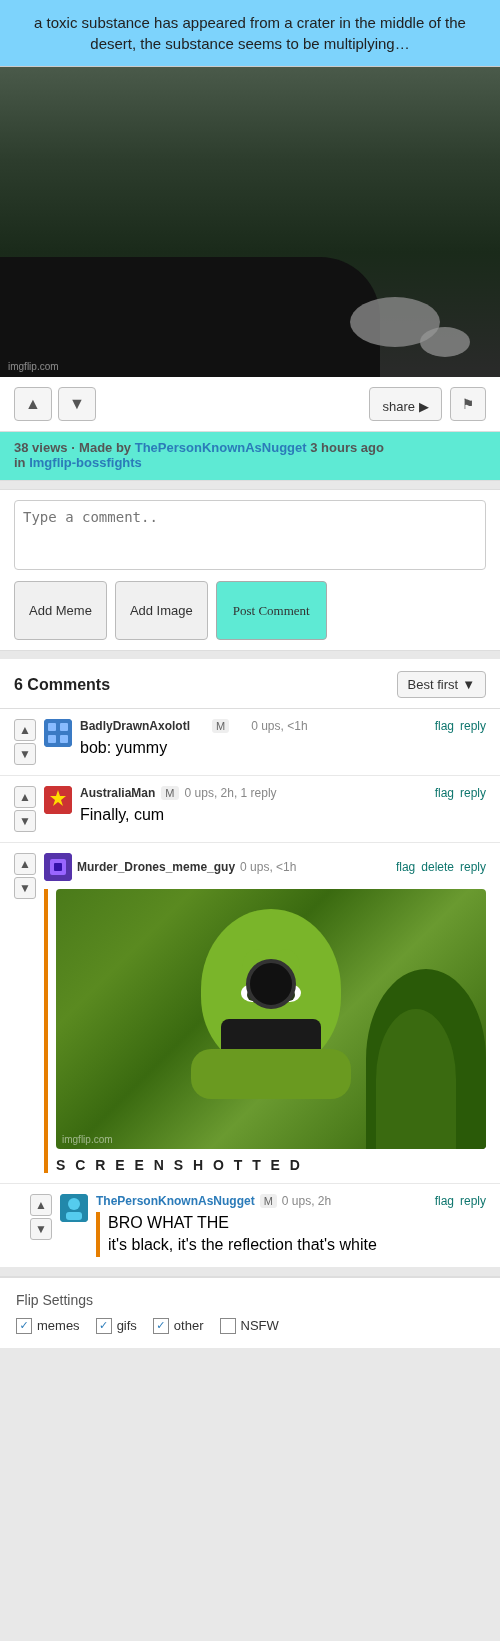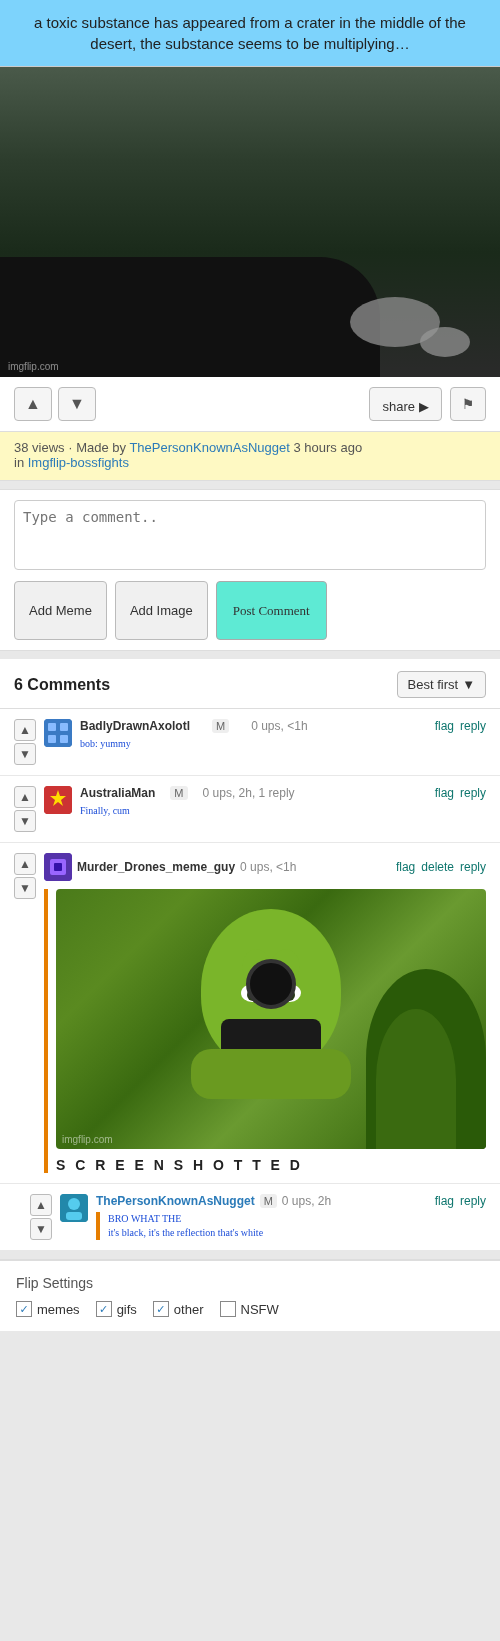--- a/index.html
+++ b/index.html
@@ -120,25 +120,26 @@
       cursor: pointer;
       display: flex;
       align-items: center;
       justify-content: center;
       font-size: 14px;
       color: #555;
     }
 
     
     .meta-info {
-      background: #fef9c3;
+      background: #5eead4;
       padding: 8px 14px 10px;
       font-size: 13px;
       color: #555;
       border-bottom: 1px solid #ddd;
+      font-weight: bold;
     }
     .meta-info a { color: #2b7bb9; text-decoration: none; }
 
     
     .comment-box-section {
       background: #fff;
       margin-top: 8px;
       padding: 10px 14px;
       border-top: 1px solid #ddd;
       border-bottom: 1px solid #ddd;
@@ -266,24 +267,23 @@
       font-size: 12px;
       color: #2b7bb9;
       display: flex;
       gap: 6px;
     }
     .comment-actions span {
       cursor: pointer;
       color: #0f766e;
     }
     .comment-text {
-      font-size: 10px;
-      color: #1d4ed8;
+      font-size: 16px;
+      color: #000000;
       line-height: 1.4;
-      font-family: Liberation Serif, serif;
     }
 
     
     .shrek-image {
       width: 100%;
       height: 260px;
       background: linear-gradient(135deg, #4a7a1a 0%, #5a8a20 20%, #3a6a10 40%, #6a9a30 60%, #4a7a1a 80%, #2a4a0a 100%);
       border-radius: 4px;
       position: relative;
       overflow: hidden;
@@ -583,21 +583,21 @@
     <button class="small-vote-btn">▼</button>
   </div>
   <div class="avatar avatar-australia">
     <svg width="28" height="28" viewBox="0 0 28 28" xmlns="http://www.w3.org/2000/svg">
       <rect width="28" height="28" rx="4" fill="#cc3333"></rect>
       <polygon points="14,4 16,10 22,10 17,14 19,20 14,16 9,20 11,14 6,10 12,10" fill="#ffdd00"></polygon>
     </svg>
   </div>
   <div class="comment-content">
     <div class="comment-meta-line">
-      <div style="display:flex;align-items:center;gap:15px;">
+      <div style="display:flex;align-items:center;gap:6px;">
         <span class="comment-author">AustraliaMan</span>
         <span class="comment-badge">M</span>
         <span class="comment-stats">0 ups, 2h, 1 reply</span>
       </div>
       <div class="comment-actions">
         <span>flag</span>
         <span>reply</span>
       </div>
     </div>
     <div class="comment-text">Finally, cum</div>

